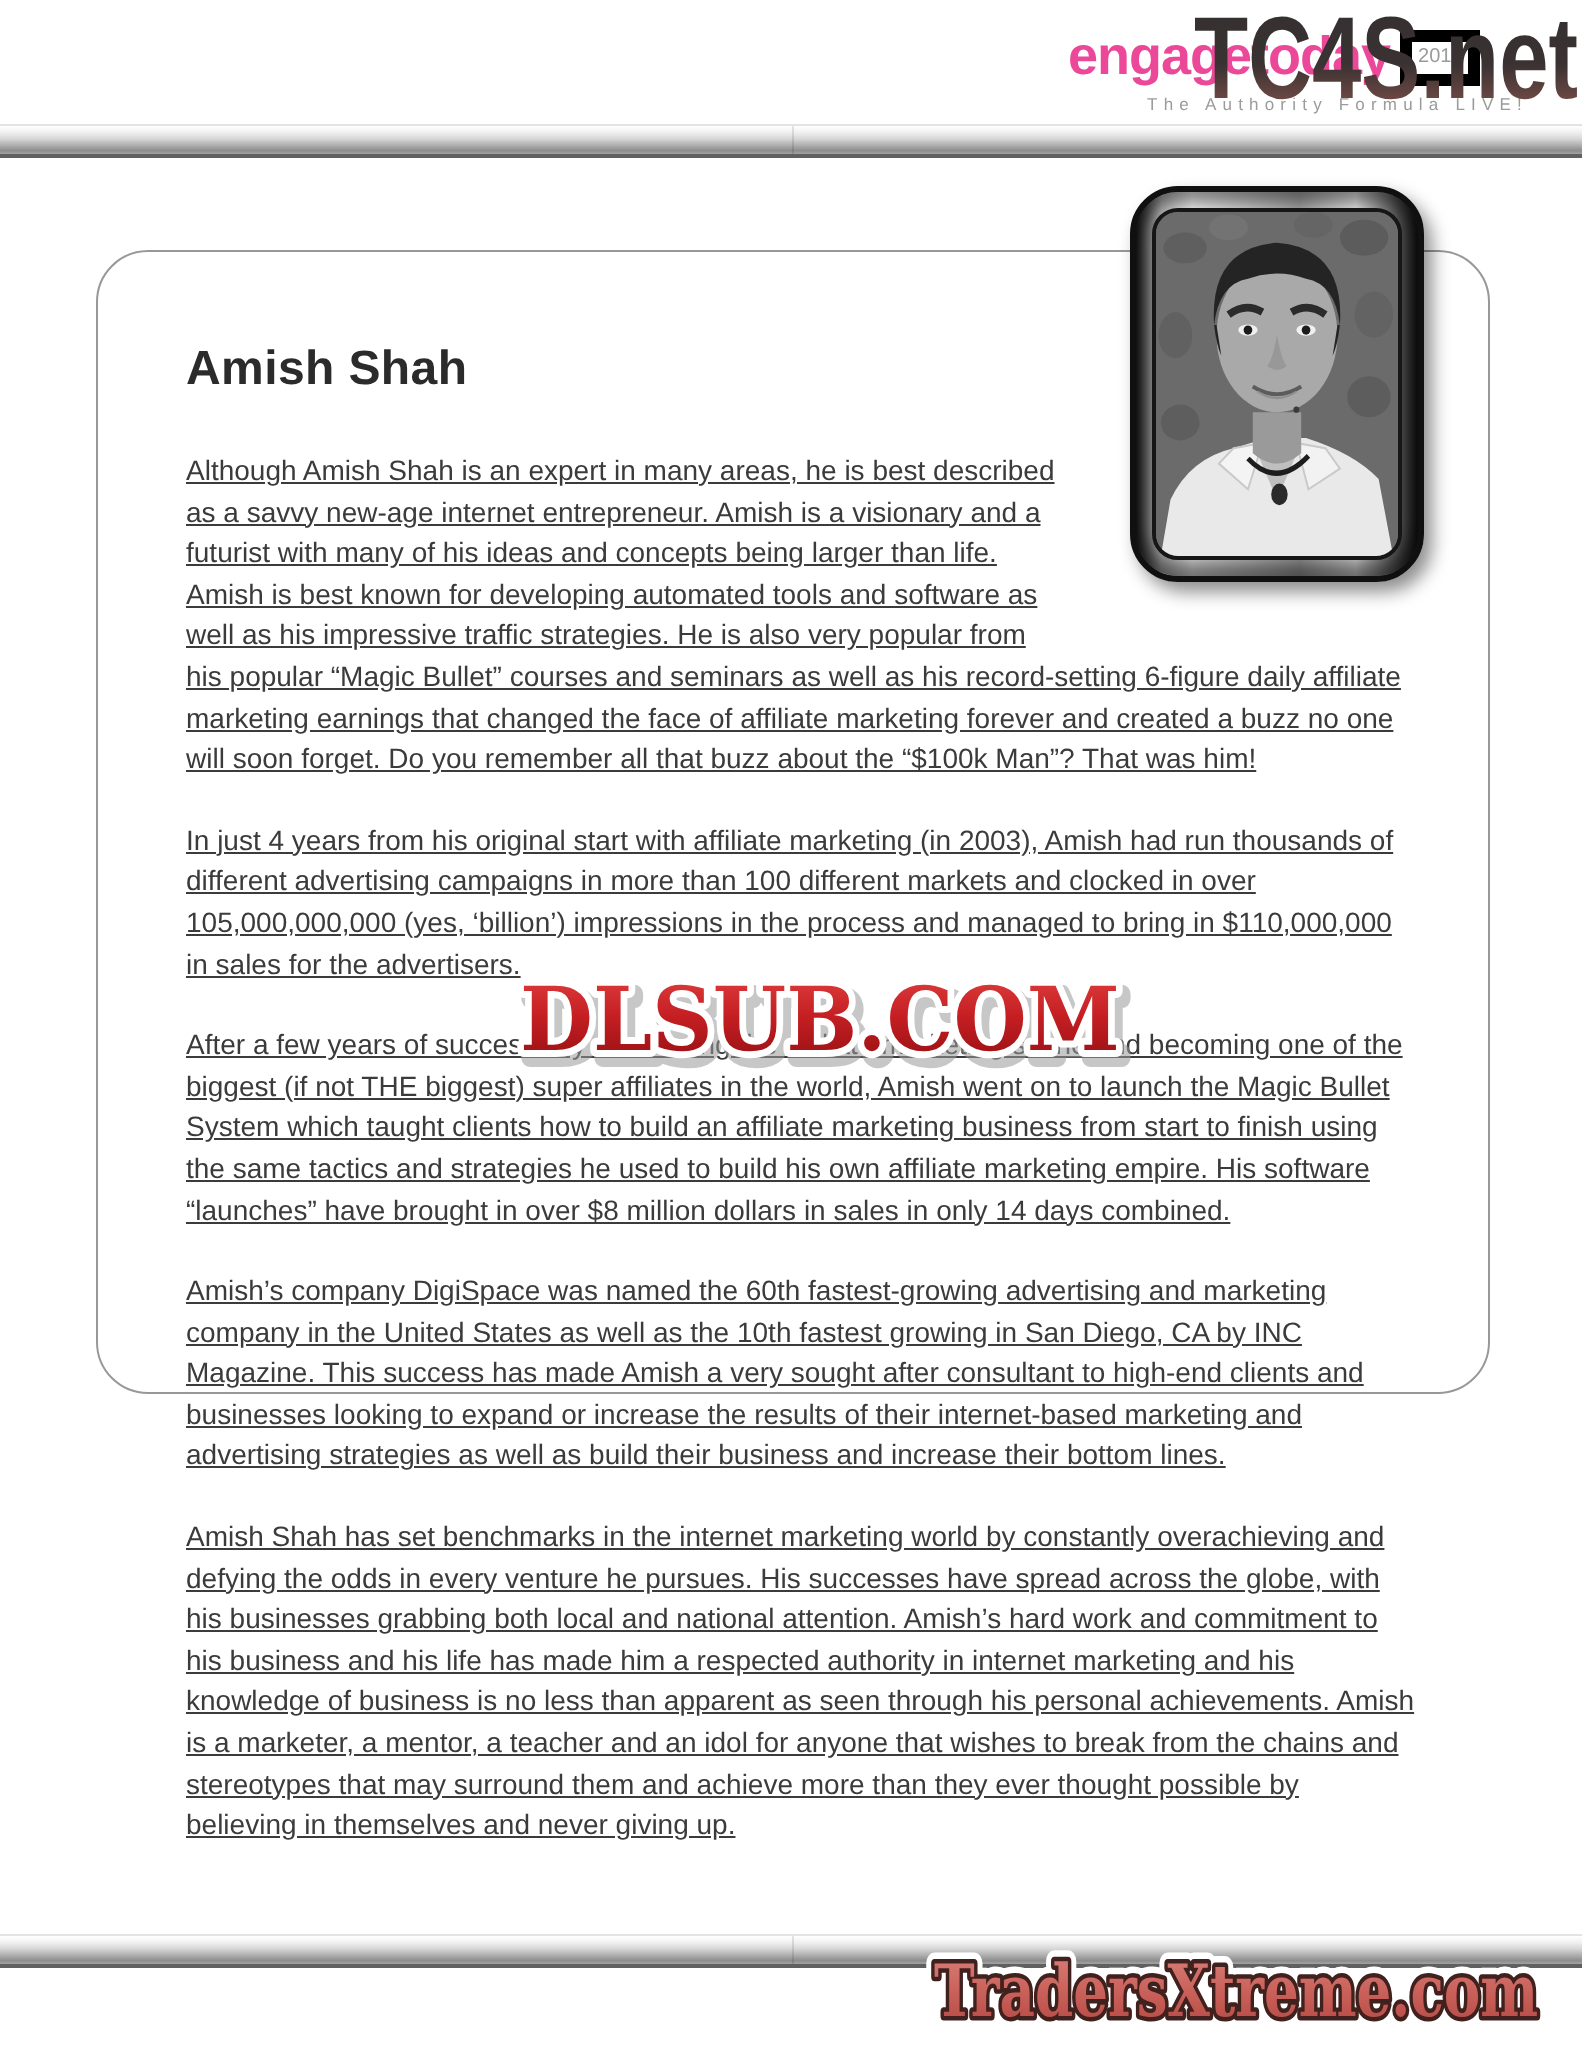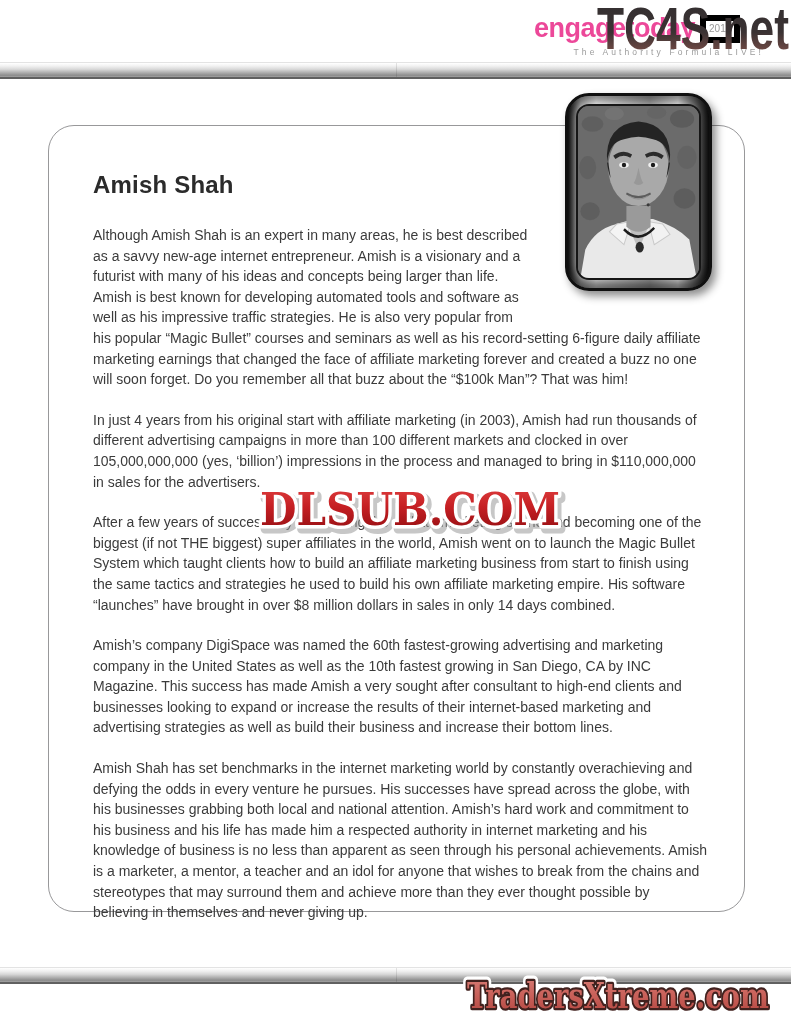--- a/index.html
+++ b/index.html
@@ -41,32 +41,33 @@
   }
   .bar::after {
     content:""; position:absolute; left:50%; top:0; width:1px; height:100%;
     background:rgba(0,0,0,0.10);
   }
   .bar-top { top:62px; }
   .bar-bottom { top:967px; }
 
   
   .card {
-    position:absolute; left:48px; top:125px; width:697px; height:787px;
+    position:absolute; left:48px; top:125px; width:697px; height:572px;
     background:#fff; border:1px solid #98989a; border-radius:26px;
   }
   .card-body { padding:45px 36px 0 44px; }
   .photo-spacer { float:right; width:178px; height:140px; }
   .speaker-name {
     font-size:24px; font-weight:bold; color:#2b2b2b; margin:0 0 26px 0;
     letter-spacing:0.2px;
   }
   .card-body p {
     font-size:14px; line-height:20.6px; color:#3b3b3b; margin:0 0 20px 0;
     text-align:left;
+    text-decoration:underline;
   }
 
   
   .photo-frame {
     position:absolute; left:565px; top:93px; width:147px; height:198px;
     border-radius:24px; padding:8px;
     border:3px solid #101010;
     background:linear-gradient(90deg,#1d1d1d 0%,#b9b9b9 9%,#f7f7f7 20%,#d2d2d2 38%,#a8a8a8 58%,#ececec 78%,#494949 94%,#141414 100%);
     box-shadow:4px 5px 9px rgba(0,0,0,0.45),
                inset 0 6px 8px rgba(0,0,0,0.45),

